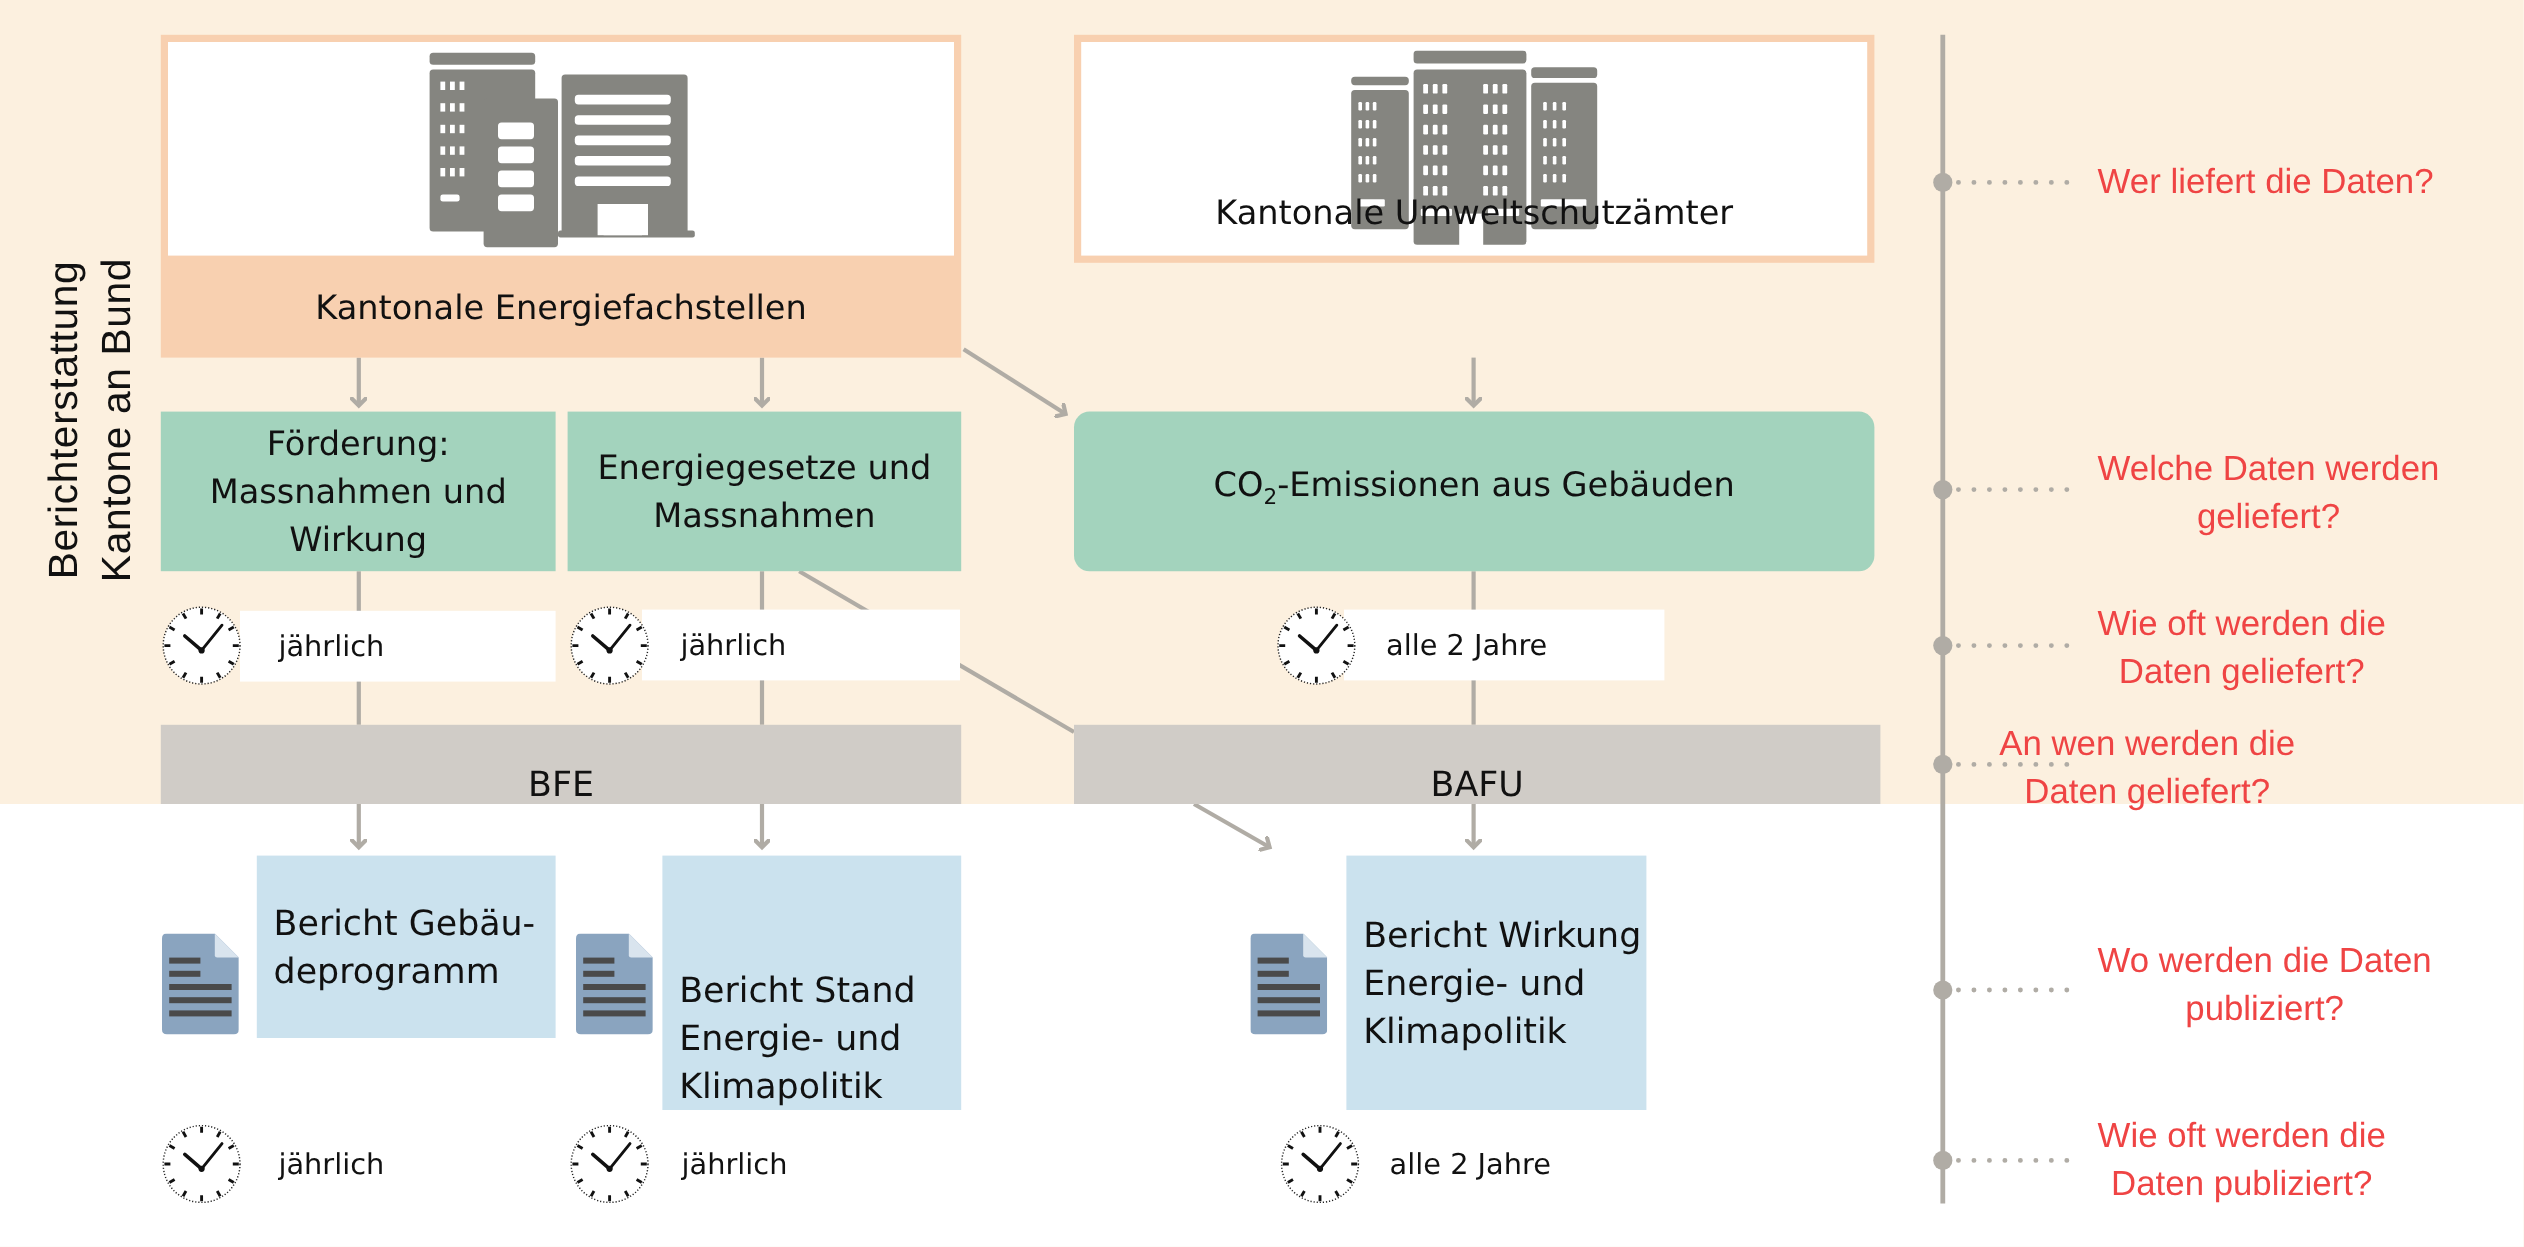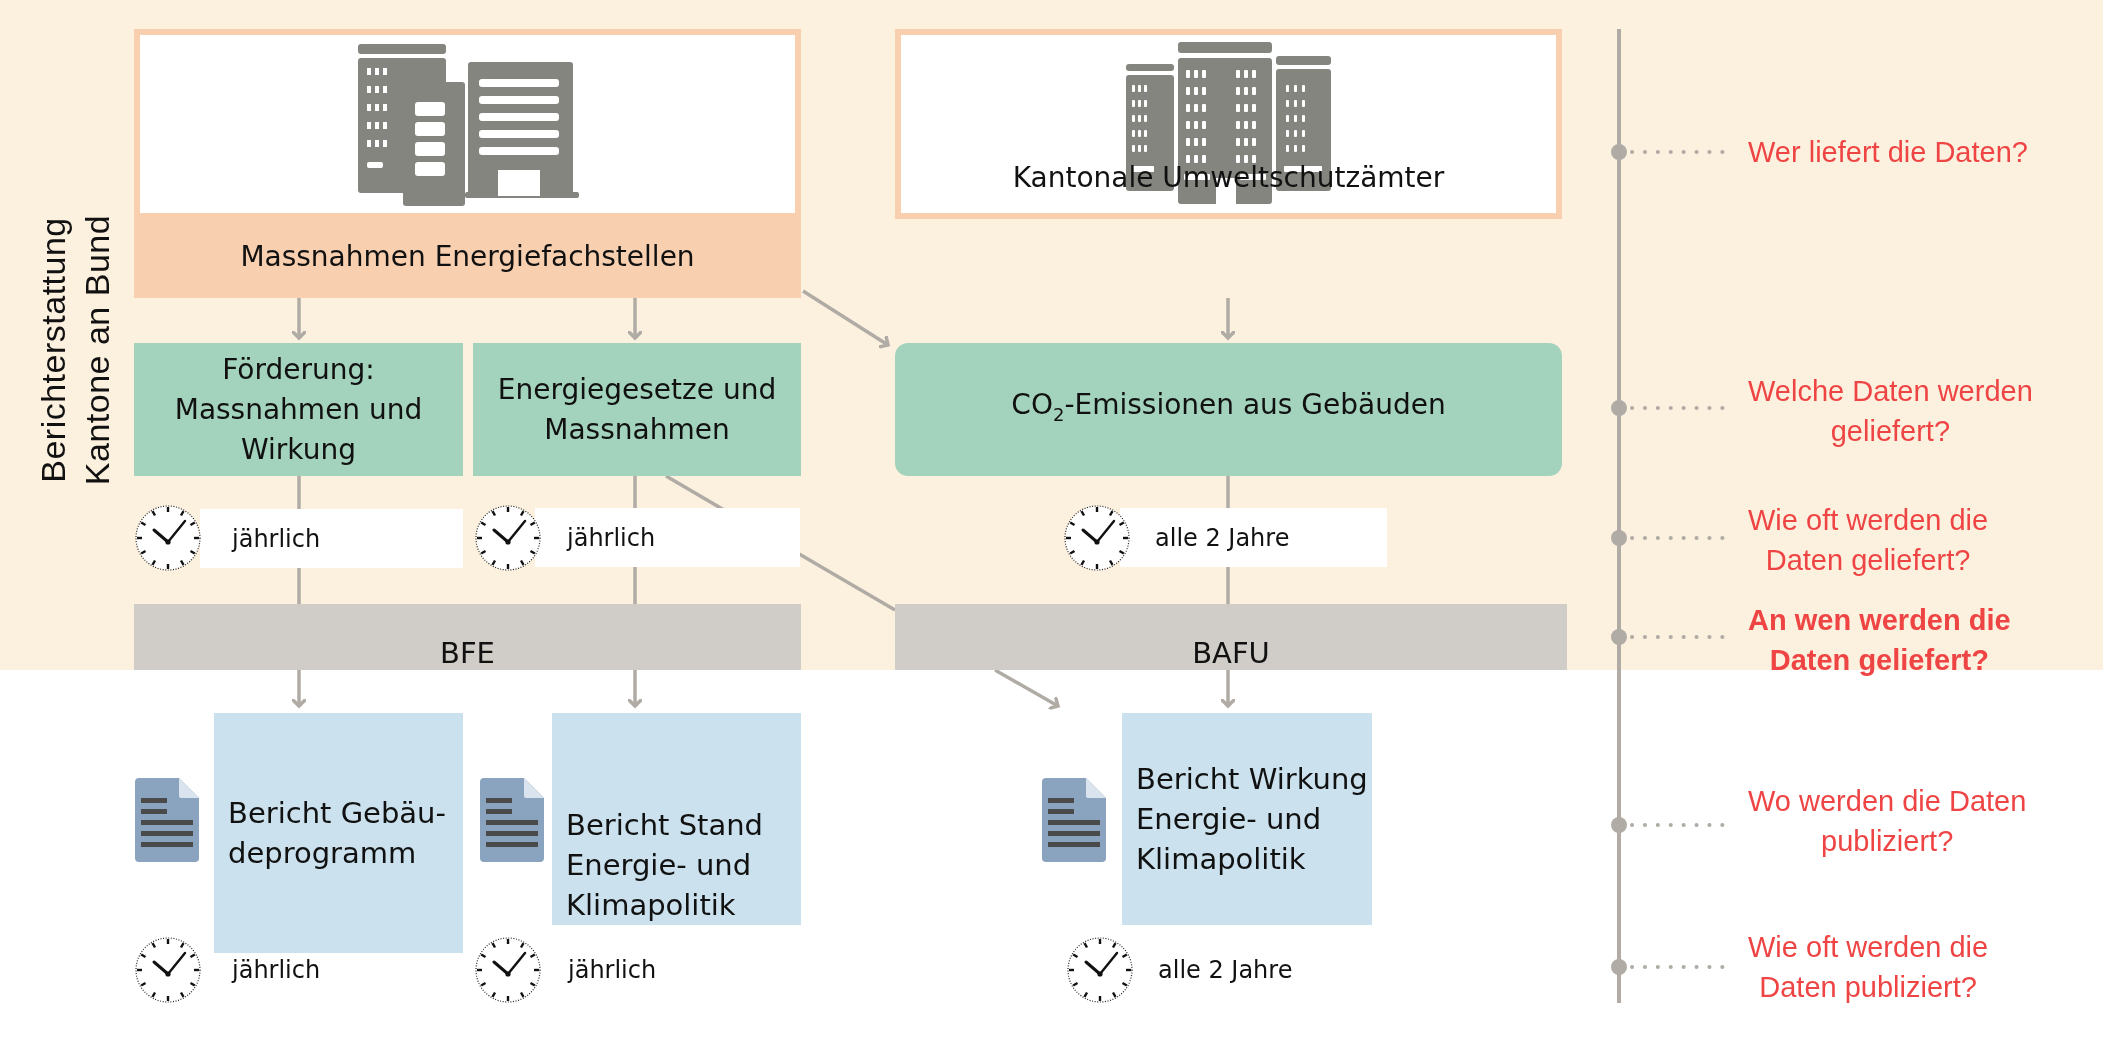--- a/index.html
+++ b/index.html
@@ -106,21 +106,21 @@
         <rect x="126" y="37" width="80" height="8" rx="3"></rect>
         <rect x="126" y="54" width="80" height="8" rx="3"></rect>
         <rect x="126" y="71" width="80" height="8" rx="3"></rect>
         <rect x="126" y="88" width="80" height="8" rx="3"></rect>
         <rect x="126" y="105" width="80" height="8" rx="3"></rect>
         <rect x="145" y="128" width="42" height="26"></rect>
       </g>
       <rect x="150" y="128" width="32" height="26" fill="#fff"></rect>
     </svg>
   </div>
-  <div class="lbl">Massnahmen Energiefachstellen</div>
+  <div class="lbl">Kantonale Energiefachstellen</div>
 </div>
 
 <div class="abs source" style="left:895px;top:29px;width:667px;height:190px;">
   <div class="img">
     <svg width="210" height="165" viewBox="0 0 210 165">
       <g fill="#858580">
         <rect x="2" y="22" width="48" height="7" rx="3"></rect>
         <rect x="2" y="33" width="48" height="116" rx="3"></rect>
         <rect x="54" y="0" width="94" height="11" rx="3"></rect>
         <rect x="54" y="16" width="94" height="146" rx="3"></rect>
@@ -234,21 +234,21 @@
   <span style="margin-left:35px;">alle 2 Jahre</span>
 </div>
 
 <div class="abs agency" style="left:134px;top:604px;width:667px;height:66px;">
   <span>BFE</span>
 </div>
 <div class="abs agency" style="left:895px;top:604px;width:672px;height:66px;">
   <span>BAFU</span>
 </div>
 
-<div class="abs report" style="left:214px;top:713px;width:249px;height:240px;">
+<div class="abs report" style="left:214px;top:713px;width:249px;height:152px;">
   <div>
     <div>Bericht Gebäu-</div>
     <div>deprogramm</div>
   </div>
 </div>
 <div class="abs report" style="left:552px;top:713px;width:249px;height:212px;align-items:flex-end;">
   <div>
     <div>Bericht Stand</div>
     <div>Energie- und</div>
     <div>Klimapolitik</div>
@@ -421,21 +421,21 @@
   <div>Wer liefert die Daten?</div>
 </div>
 <div class="abs q" style="left:1748px;top:371px;">
   <div>Welche Daten werden</div>
   <div>geliefert?</div>
 </div>
 <div class="abs q" style="left:1748px;top:500px;">
   <div>Wie oft werden die</div>
   <div>Daten geliefert?</div>
 </div>
-<div class="abs q" style="left:1748px;top:600px;font-weight:bold;">
+<div class="abs q" style="left:1666px;top:600px;">
   <div>An wen werden die</div>
   <div>Daten geliefert?</div>
 </div>
 <div class="abs q" style="left:1748px;top:781px;">
   <div>Wo werden die Daten</div>
   <div>publiziert?</div>
 </div>
 <div class="abs q" style="left:1748px;top:927px;">
   <div>Wie oft werden die</div>
   <div>Daten publiziert?</div>

